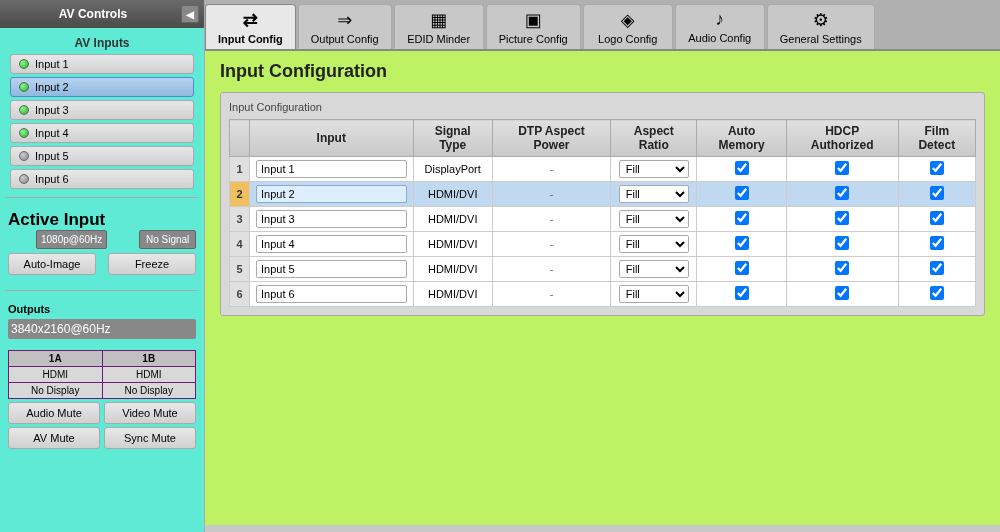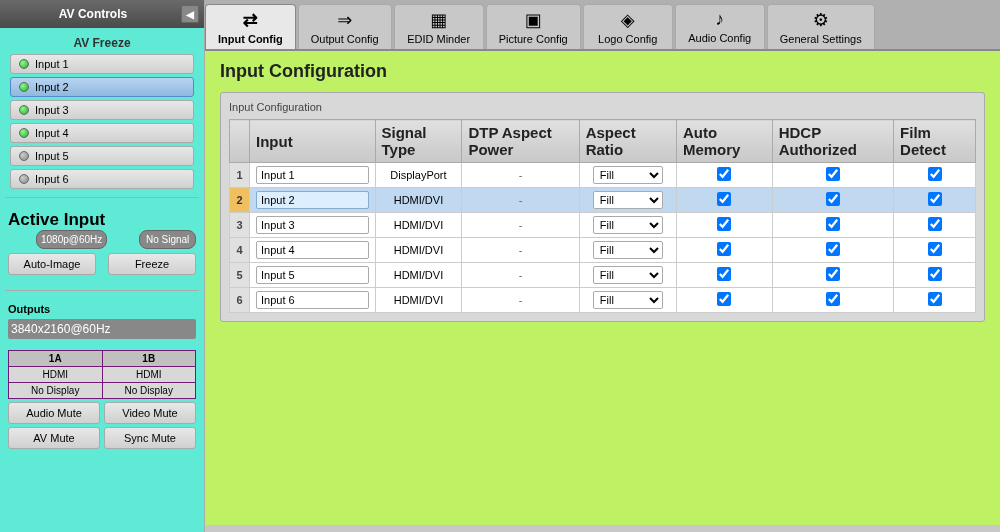--- a/index.html
+++ b/index.html
@@ -72,21 +72,21 @@
     .active-input-label { font-weight: bold; font-size: 17px; margin-bottom: 0; }
     .status-row { display: flex; gap: 4px; margin-bottom: 4px; }
     .status-box {
       flex: 1;
       background: #888;
       color: white;
       text-align: center;
       padding: 3px 4px;
       font-size: 10px;
       border: 1px solid #666;
-      border-radius: 8px;
+      border-radius: 2px;
       margin-left: 28px;
     }
     .action-row { display: flex; gap: 12px; margin-bottom: 3px; }
     .action-btn {
       flex: 1;
       background: linear-gradient(to bottom, #e8e8e8, #d0d0d0);
       border: 1px solid #aaa;
       border-radius: 3px;
       padding: 4px;
       text-align: center;
@@ -194,22 +194,22 @@
     
     .config-table {
       width: 100%;
       border-collapse: collapse;
       background: #f0f0f0;
     }
     .config-table th {
       background: linear-gradient(to bottom, #e0e0e0, #c8c8c8);
       border: 1px solid #aaa;
       padding: 4px 6px;
-      text-align: left;
-      font-size: 15px;
+      text-align: center;
+      font-size: 12px;
       font-weight: bold;
       color: #222;
     }
     .config-table td {
       border: 1px solid #ccc;
       padding: 3px 6px;
       background: white;
       text-align: center;
       font-size: 11px;
     }
@@ -253,21 +253,21 @@
   </style>
 </head>
 <body>
 
 <div class="left-panel">
   <div class="left-panel-title">
     <span>AV Controls</span>
     <div class="collapse-btn">◀</div>
   </div>
 
-  <div class="section-label">AV Freeze</div>
+  <div class="section-label">AV Inputs</div>
 
   <div id="inputs-list">
 
   <div class="input-btn">
         <div class="dot green"></div>
         <span>Input 1</span>
       </div>
       <div class="input-btn active">
         <div class="dot green"></div>
         <span>Input 2</span>

